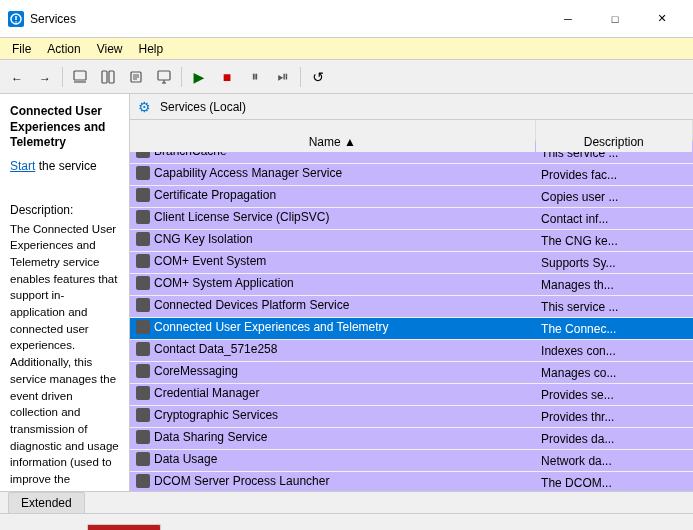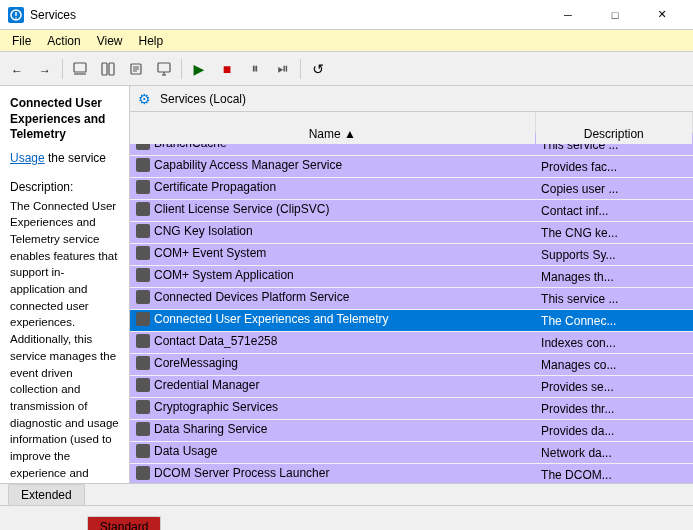--- a/index.html
+++ b/index.html
@@ -8,21 +8,21 @@
       font-size: 12px;
       background: #f0f0f0;
       width: 693px;
       height: 530px;
       overflow: hidden;
       user-select: none;
     }
     
     .title-bar {
       background: #fff;
-      height: 30px;
+      height: 38px;
       display: flex;
       align-items: center;
       padding: 0 8px;
       border-bottom: 1px solid #ccc;
       justify-content: center;
     }
     .title-bar-icon {
       width: 16px; height: 16px;
       margin-right: 6px;
       background: #0078d7;
@@ -105,21 +105,21 @@
       line-height: 1.3;
     }
     .left-panel-link {
       color: #0563c1;
       text-decoration: underline;
       cursor: pointer;
       font-size: 12px;
     }
     .left-panel-desc-label {
       font-size: 12px;
-      margin-top: 15px;
+      margin-top: 30px;
       margin-bottom: 4px;
     }
     .left-panel-desc {
       font-size: 11.5px;
       line-height: 1.45;
       color: #000;
     }
 
     
     .right-panel {
@@ -310,21 +310,21 @@
   <button class="tb-btn" style="color:#555;font-size:14px;">⏯</button>
   <div class="tb-sep"></div>
   <button class="tb-btn" style="font-size:14px;">↺</button>
 </div>
 
 <div class="main-content">
 
   <div class="left-panel">
     <div class="left-panel-title">Connected User Experiences and Telemetry</div>
     <div style="margin-top:8px; font-size:12px;">
-      <span class="left-panel-link">Usage</span><span> the service</span>
+      <span class="left-panel-link">Start</span><span> the service</span>
     </div>
     <div class="left-panel-desc-label">Description:</div>
     <div class="left-panel-desc">The Connected User Experiences and Telemetry service enables features that support in-application and connected user experiences. Additionally, this service manages the event driven collection and transmission of diagnostic and usage information (used to improve the experience and quality of the Windows Platform) when the diagnostics and usage privacy option settings are enabled under Feedback and Diagnostics.</div>
   </div>
 
   <div class="right-panel">
 
     <div class="services-header">
       <span class="services-header-icon">⚙</span>
       <span>Services (Local)</span>

